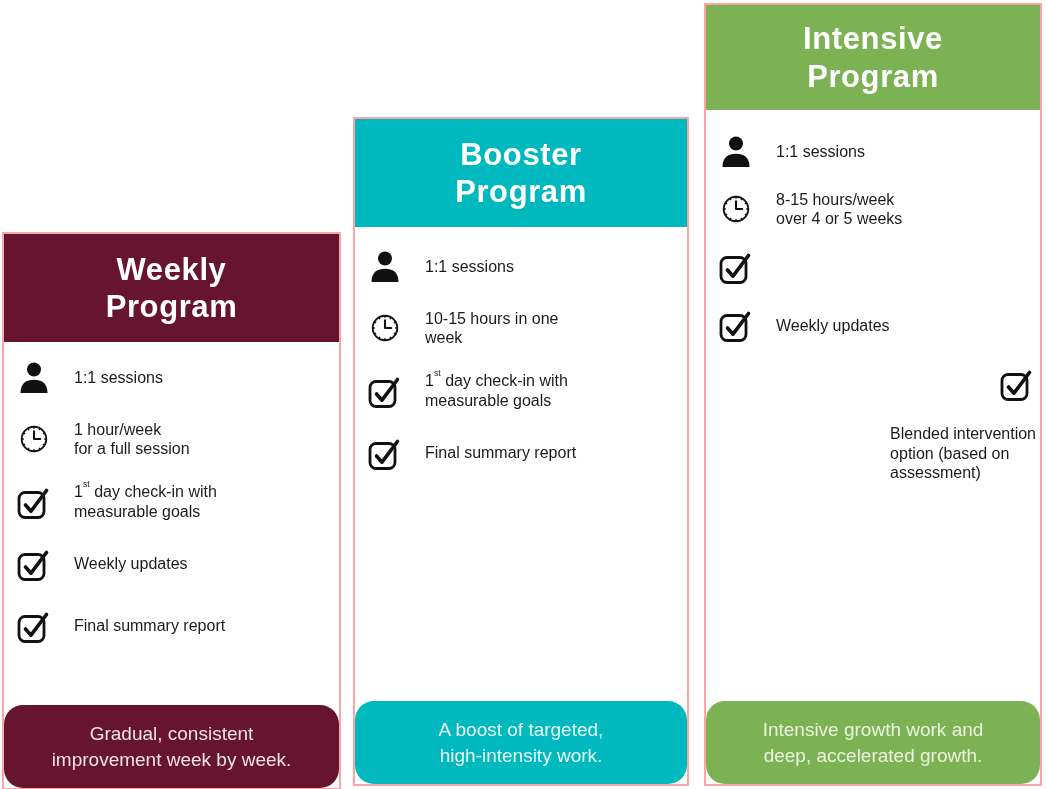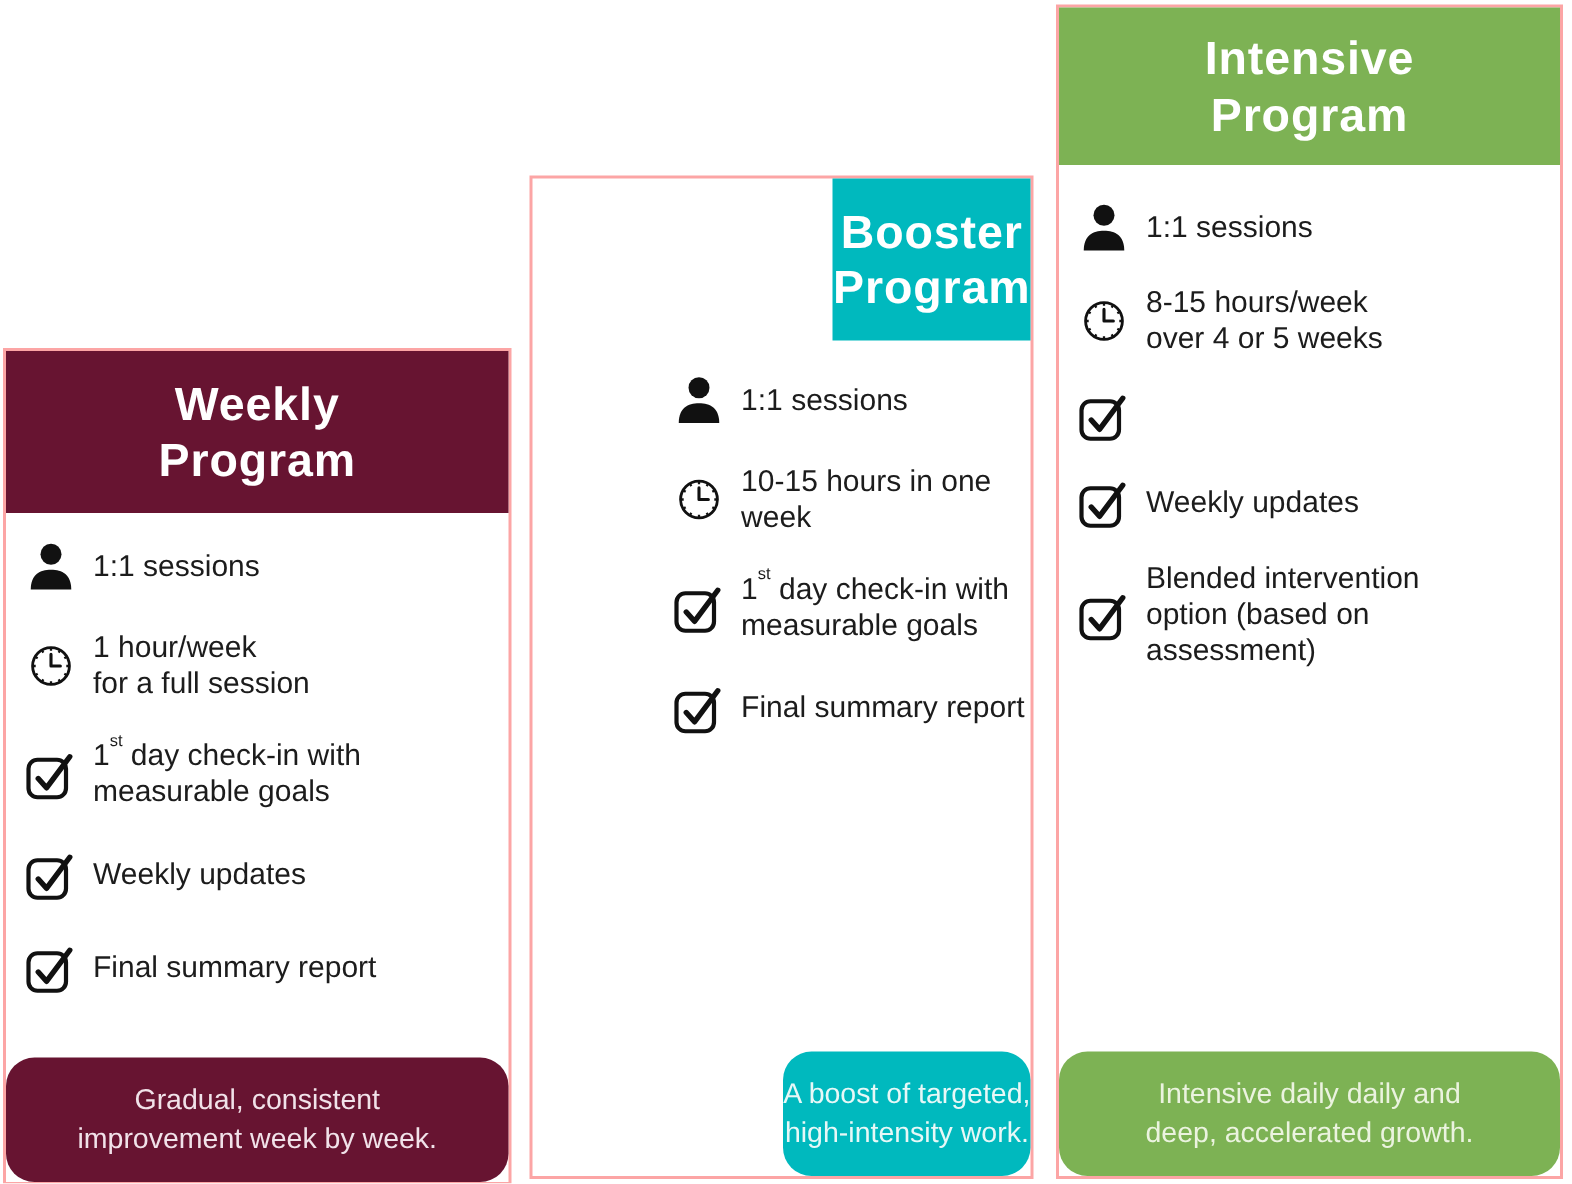--- a/index.html
+++ b/index.html
@@ -5,44 +5,44 @@
   html,body { margin:0; padding:0; background:#ffffff; }
   .canvas {
     position:relative; width:1048px; height:789px; background:#ffffff;
     font-family:"Liberation Sans", sans-serif; overflow:hidden;
   }
   .card {
     position:absolute; box-sizing:border-box; background:#ffffff;
     border:2px solid #fca5a5; display:flex; flex-direction:column;
   }
   #card-0 { left:2px;   top:232px; width:339px; height:558px; }
-  #card-1 { left:353px; top:117px; width:336px; height:669px;align-items:flex-end; }
+  #card-1 { left:353px; top:117px; width:336px; height:669px; }
   #card-2 { left:704px; top:3px;   width:338px; height:783px; }
 
   .card-header {
     background:var(--accent); color:#ffffff; flex:0 0 auto;
     min-height:108px; display:flex; flex-direction:column;
     align-items:center; justify-content:center; text-align:center;
   }
   #card-2 .card-header { min-height:105px; }
   .card-title { margin:0; font-size:31px; font-weight:bold; line-height:1.2; letter-spacing:.6px; }
   .card-title span { display:block; }
 
   .items {
     list-style:none; margin:0; padding:18px 4px 0 10px; flex:1 1 auto;
     display:flex; flex-direction:column; gap:24px; overflow:hidden;
   }
   #card-1 .items { padding-top:22px; }
   #card-2 .items { padding-top:24px; gap:20px; }
 
   .item {
-    display:flex; align-items:center; gap:8px;
-    color:#1c1c1c; font-size:20px; line-height:1.2; font-weight:400;
-  }
-  .item.top-align { align-items:center; }
+    display:flex; align-items:center; gap:20px;
+    color:#1c1c1c; font-size:16px; line-height:1.2; font-weight:400;
+  }
+  .item.top-align { align-items:flex-end;flex-direction:column; }
   .item .icon { flex:0 0 40px; display:flex; justify-content:center; align-items:center; }
   .item .icon svg { display:block; }
   .item-text sup { font-size:.55em; line-height:0; position:relative; top:-.5em; }
 
   .card-footer {
     background:var(--accent); color:var(--tagline-color); flex:0 0 auto;
     height:83px; display:flex; flex-direction:column;
     align-items:center; justify-content:center; text-align:center;
     font-size:19px; line-height:1.34;border-radius:19px;
   }
@@ -253,18 +253,18 @@
           <span class="icon">
             <svg width="38" height="38" viewBox="0 0 38 38" fill="none" stroke="#111">
               <rect x="4" y="9.5" width="25" height="25" rx="6" stroke-width="2.8"></rect>
               <path d="M10.5 22 L16 28.2 L31.5 7.5" stroke-width="3.6" stroke-linecap="round" stroke-linejoin="round"></path>
             </svg>
           </span>
           <span class="item-text">Blended intervention<br>option (based on<br>assessment)</span>
         </li>
       </ul>
     <footer class="card-footer">
-      <span>Intensive daily daily and</span>
+      <span>Intensive growth work and</span>
       <span>deep, accelerated growth.</span>
     </footer>
   </section>
 
 </div>
 
 </body></html>

